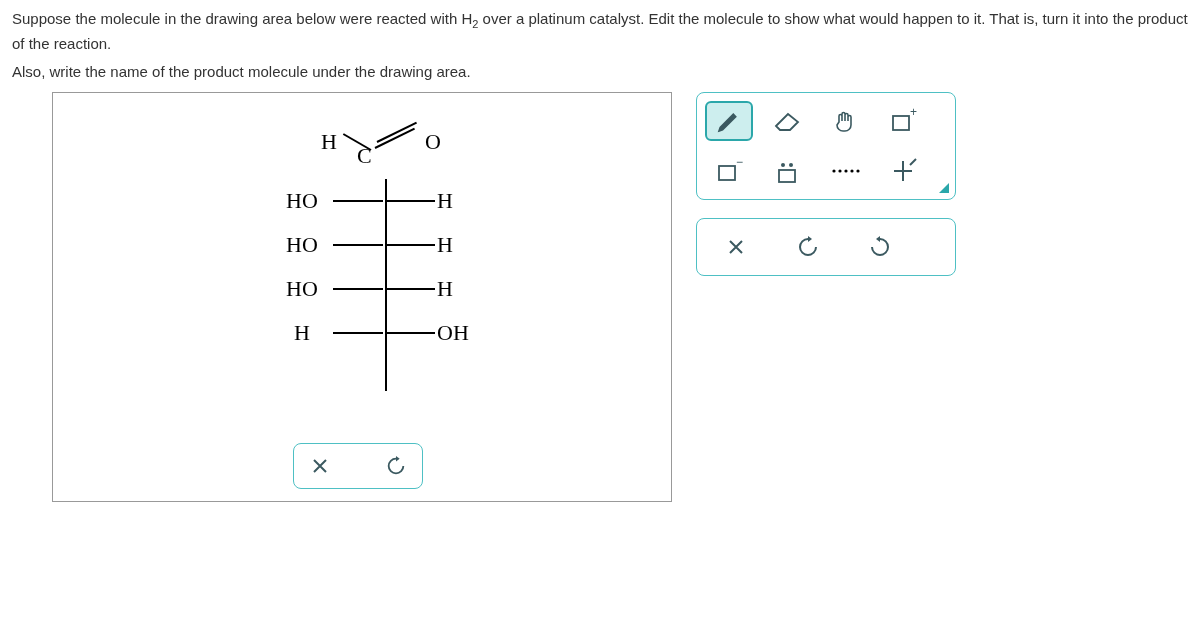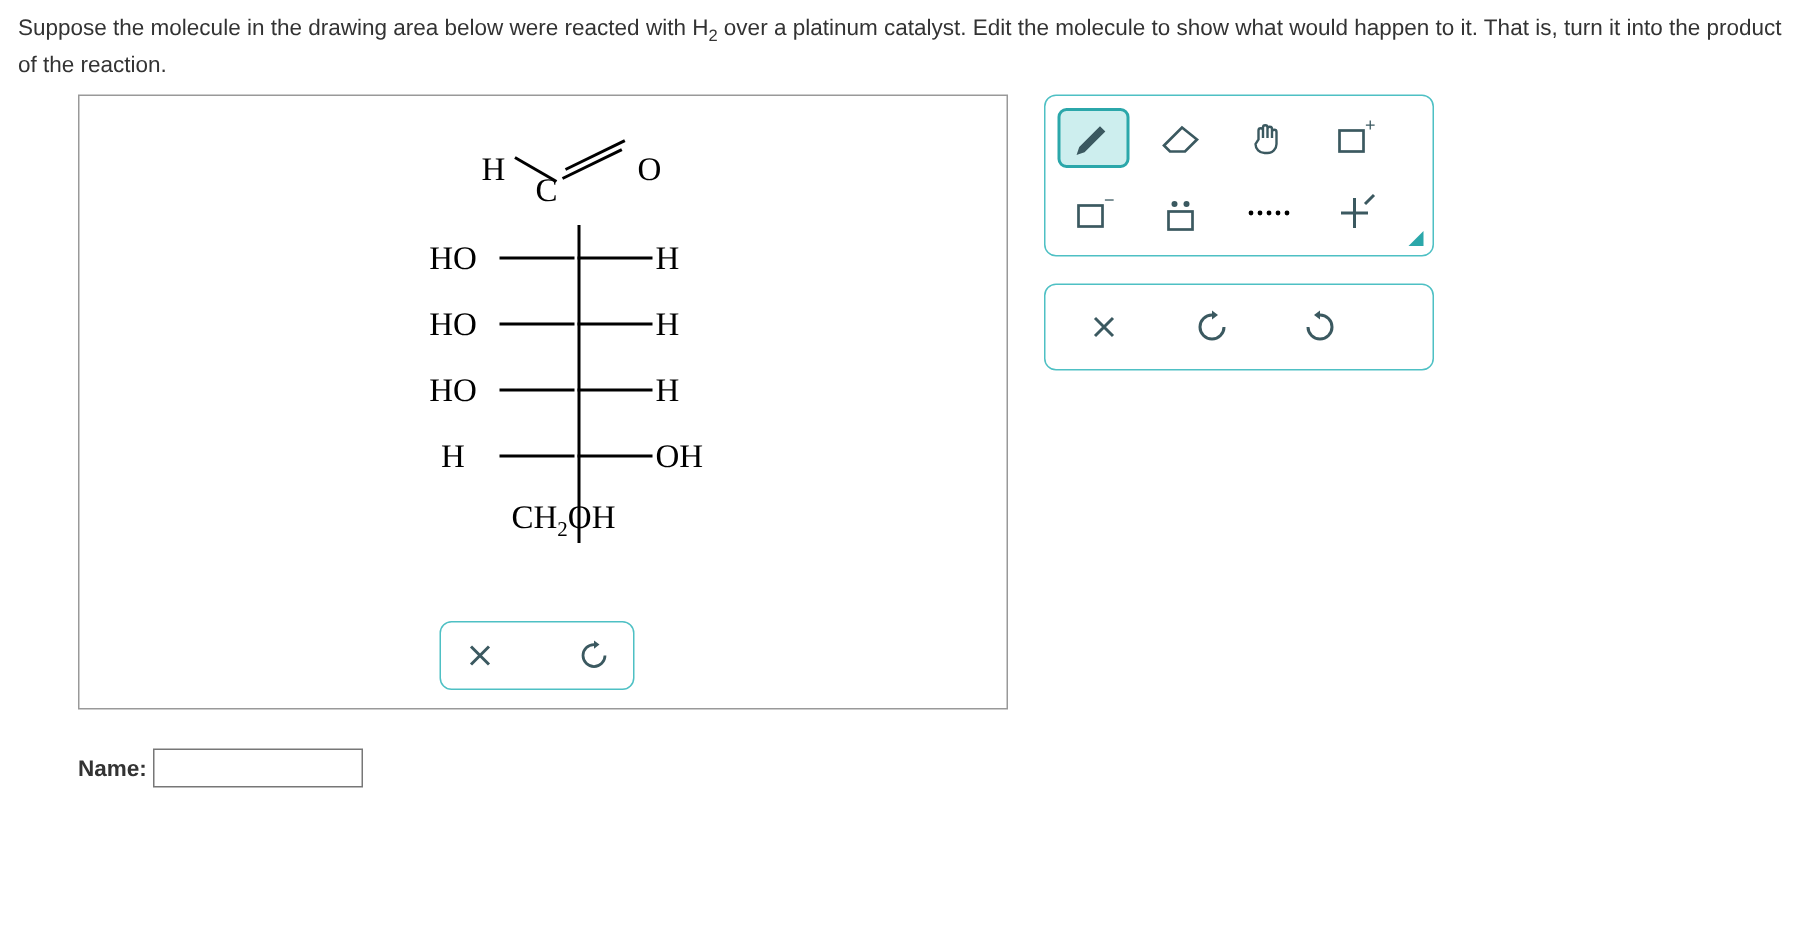--- a/index.html
+++ b/index.html
@@ -161,20 +161,21 @@
 }
 </style>
 </head>
 <body>
 
 <div class="wrap">
 
   <p class="question">
     <span>Suppose the molecule in the drawing area below were reacted with </span><span><span>H</span><span class="sub">2</span></span><span> over a platinum catalyst. Edit the molecule to show what would happen to it. That is, turn it into the product of the reaction.</span>
   </p>
+  <p class="question">Also, write the name of the product molecule under the drawing area.</p>
 
   <div class="content-row">
 
     <div class="draw-col">
       <div class="draw-box">
 
         <div class="molecule">
           <div class="top-group">
             <span class="h-lbl">H</span>
             <span class="bond1"></span>
@@ -205,44 +206,37 @@
               <span class="hbond-r"></span>
             <span class="right-lbl">H</span>
           </div>
           <div class="fischer-row">
             <span class="left-lbl">H</span>
             <span class="hbond-l"></span>
               <span style="width:2px"></span>
               <span class="hbond-r"></span>
             <span class="right-lbl">OH</span>
           </div>
-          <div class="bottom-group">
-            <span class="lbl"><span>CH</span><span class="ssub">2</span><span>OH</span></span>
-          </div>
         </div>
 
         <div class="inline-tools">
           <div class="itool">
             <svg width="20" height="20" viewBox="0 0 20 20">
                 <path d="M4 4 L16 16 M16 4 L4 16" stroke="#3b5960" stroke-width="2" fill="none"></path>
               </svg>
           </div>
           <div class="itool">
             <svg width="22" height="22" viewBox="0 0 24 24">
                 <path d="M12 4 a8 8 0 1 0 8 8" stroke="#3b5960" stroke-width="2" fill="none"></path>
                 <path d="M12 1 l4 3 -4 3 z" fill="#3b5960"></path>
               </svg>
           </div>
         </div>
       </div>
 
-      <div class="name-row">
-        <label>Name:</label>
-        <input type="text" value="" style="">
-      </div>
     </div>
 
     <div class="tools-col">
       <div class="palette p4">
         <div class="tool selected">
           <svg width="26" height="26" viewBox="0 0 24 24">
               <path d="M3 21 l3 -1 L18 8 l-2 -2 L4 18 z M16 6 l2 2" stroke="#2b6" stroke-width="0" fill="#3b5960"></path>
               <path d="M3 21 l3 -1 L18 8 l-2 -2 L4 18 z" fill="none" stroke="#3b5960" stroke-width="1.8"></path>
             </svg>
         </div>

